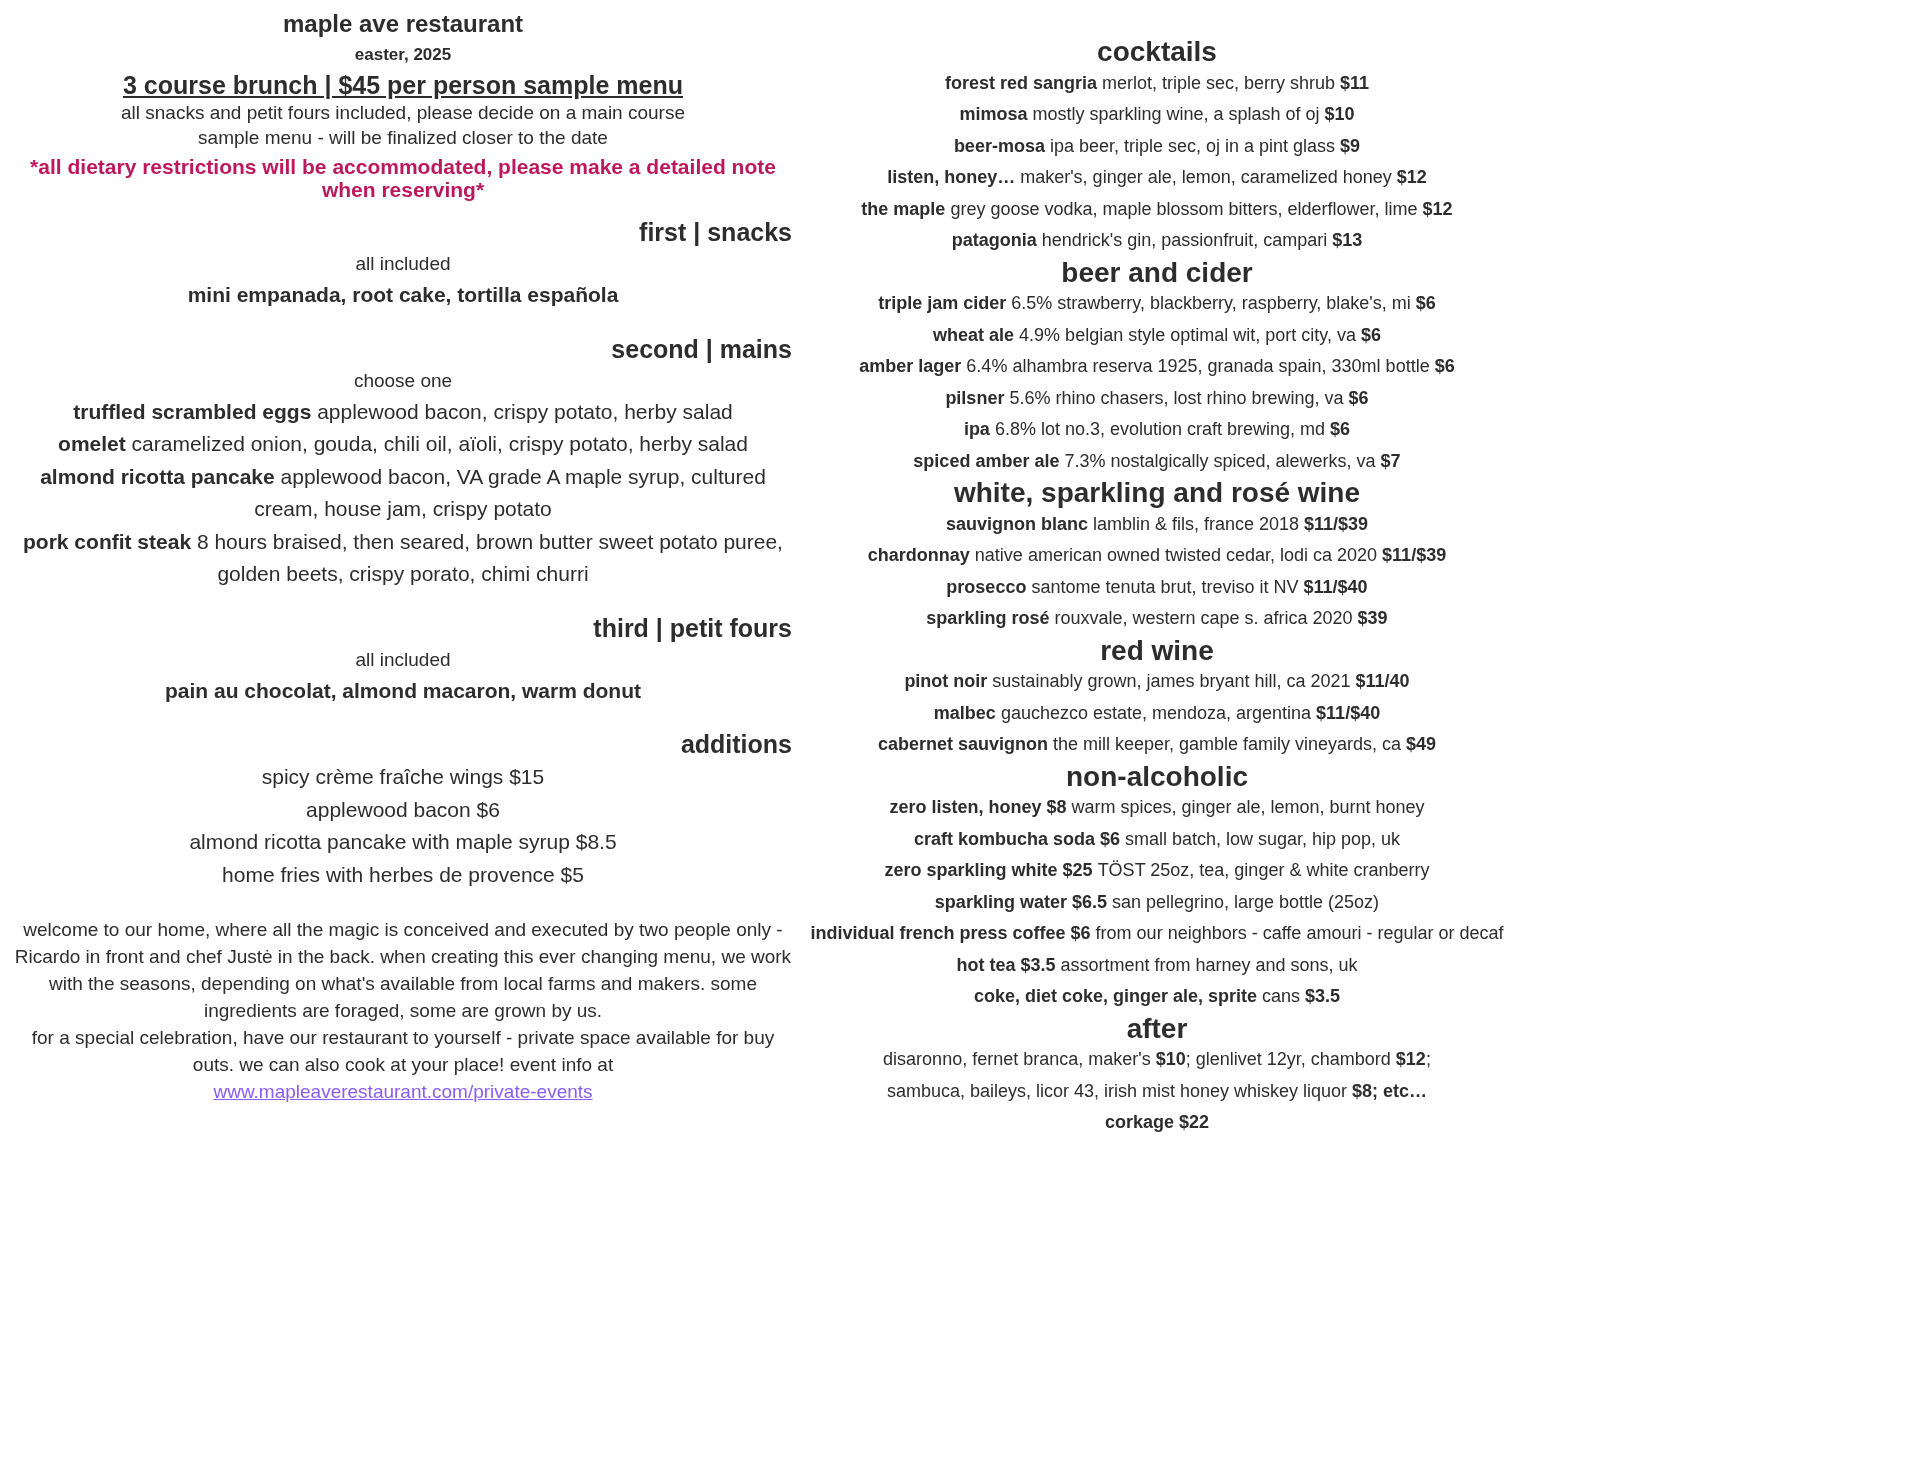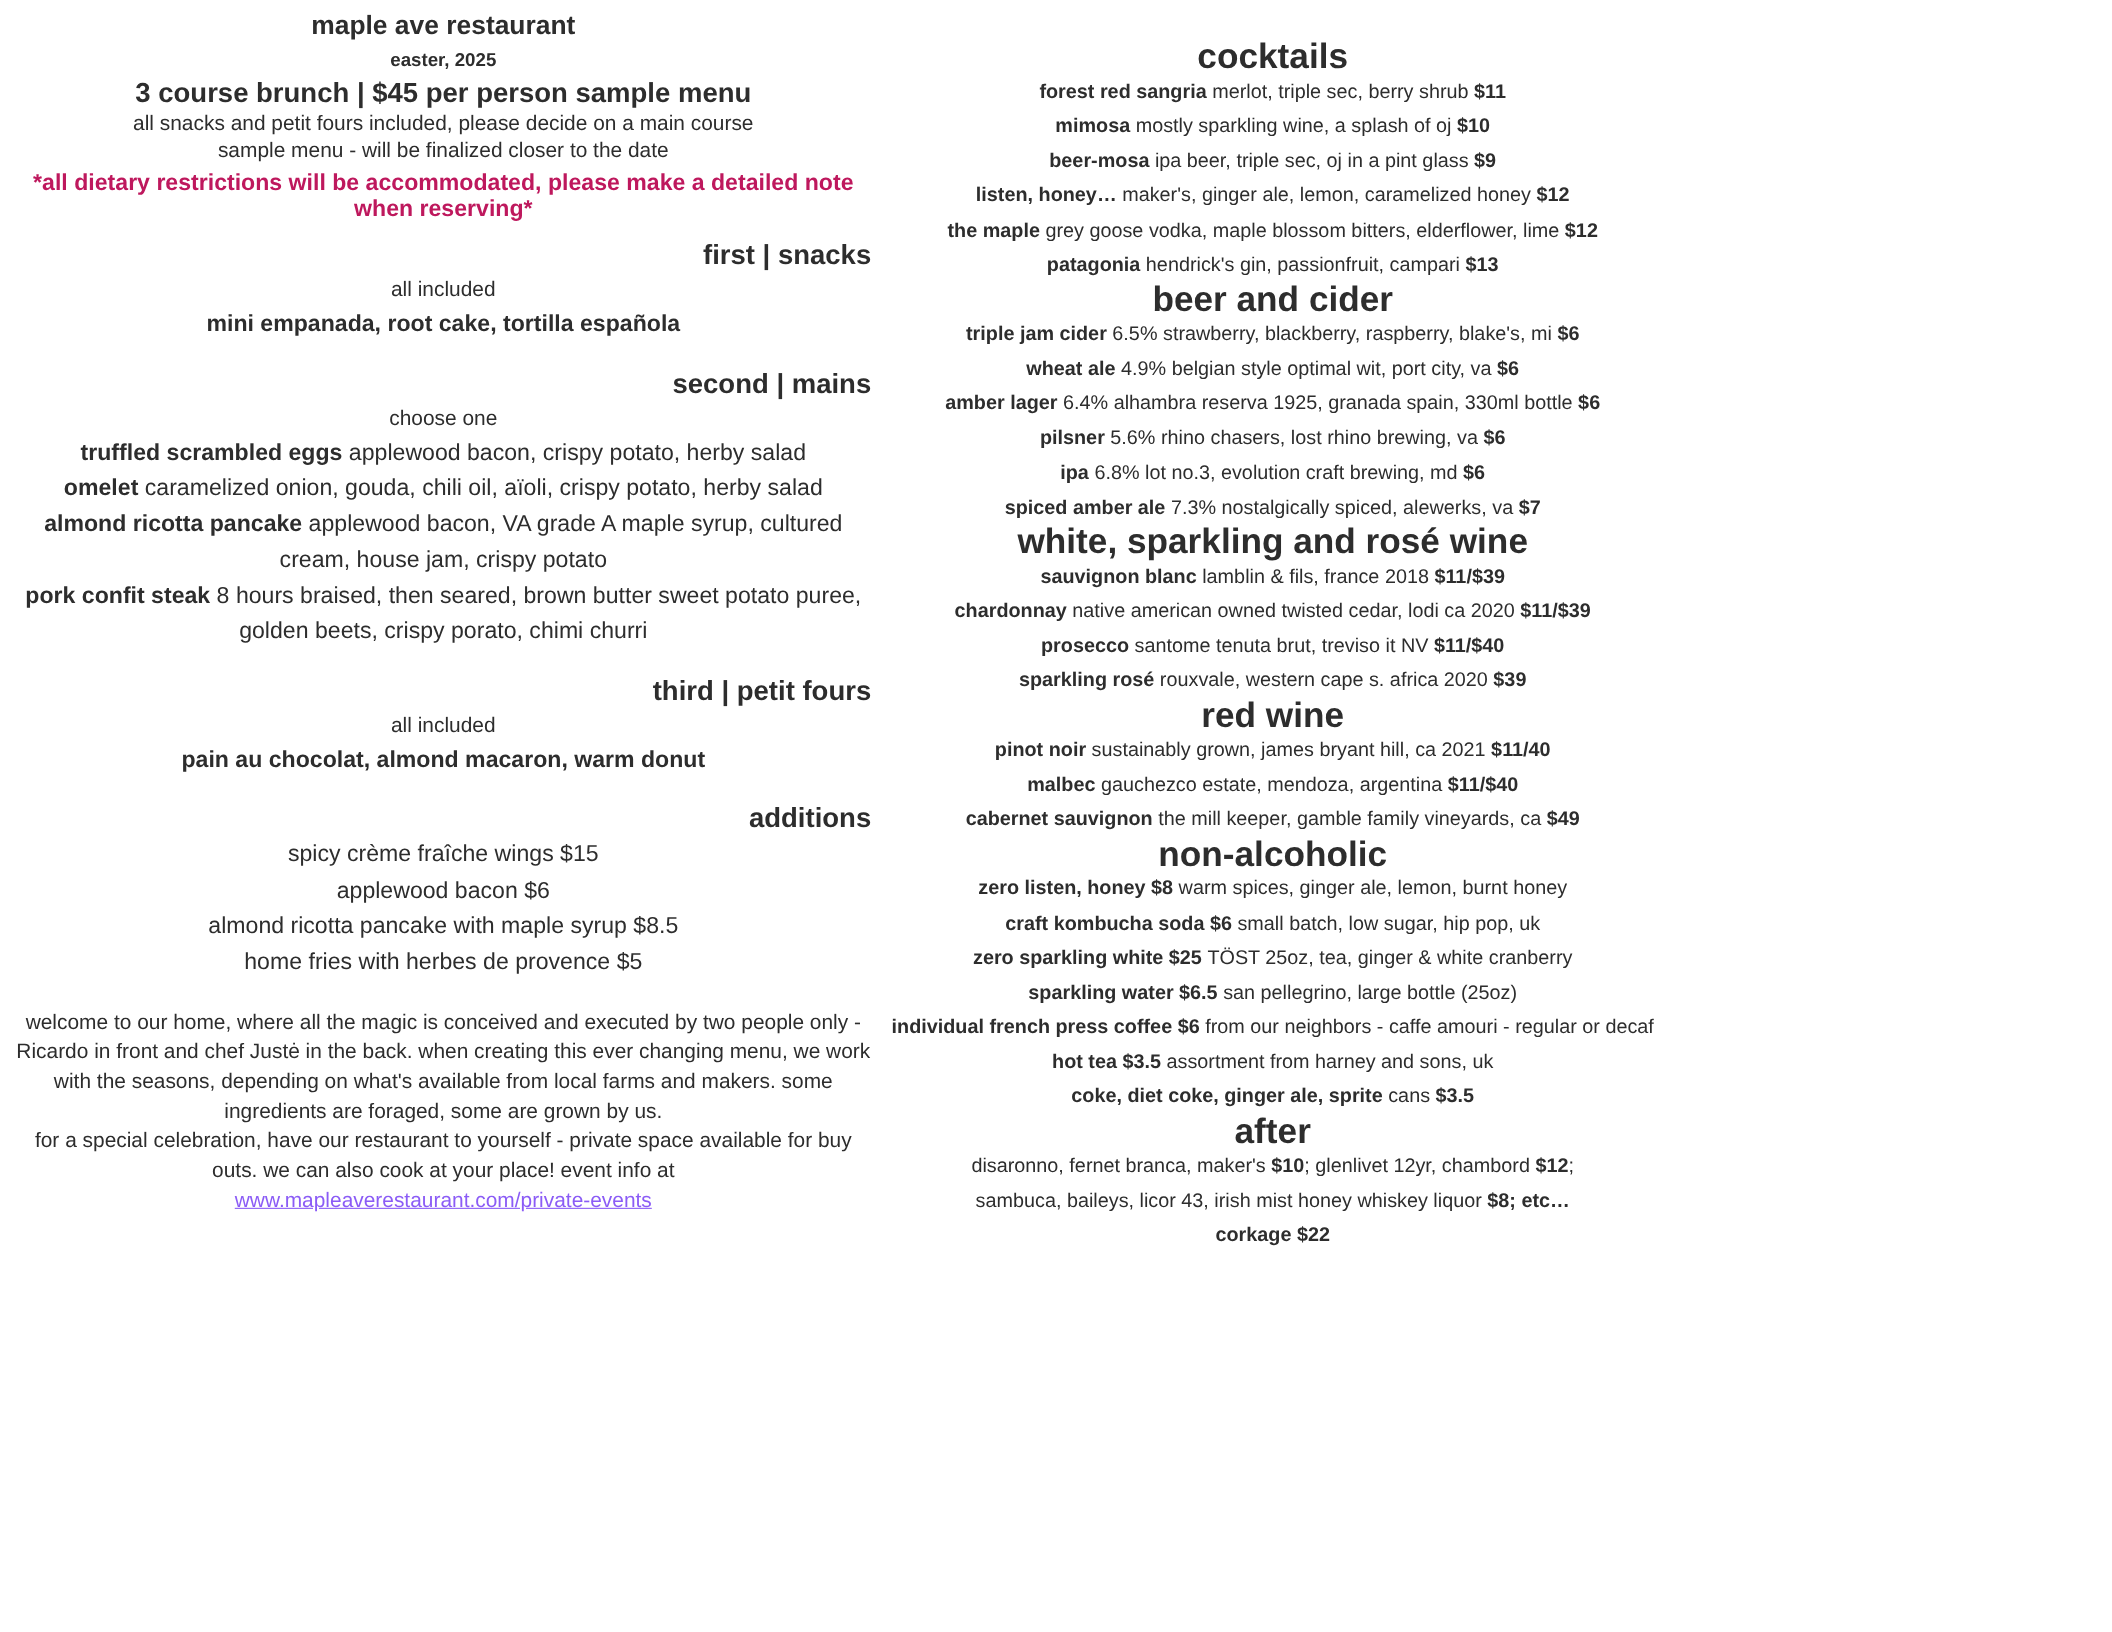--- a/index.html
+++ b/index.html
@@ -15,35 +15,35 @@
   .col-left {
     position:absolute; left:14px; top:8px; width:778px;
     text-align:center;
   }
   .col-right {
     position:absolute; left:779px; top:36px; width:756px;
     text-align:center;
   }
   .l-title    { font-size:24px; font-weight:700; line-height:32px; }
   .l-subtitle { font-size:17px; font-weight:700; line-height:30px; }
-  .l-heading  { font-size:25px; font-weight:700; line-height:30px; }
+  .l-heading  { font-size:25px; font-weight:700; line-height:30px;text-decoration:underline; }
   .l-note     { font-size:19px; line-height:25px; }
   .l-dietary  { font-size:21px; font-weight:700; line-height:23px; margin-top:5px; color:#be185d; }
   .section    { margin-top:20px; }
   #left-sections .section:first-child { margin-top:14px; }
   .section-header { font-size:25px; font-weight:700; line-height:34px;text-align:right; }
   .section-sub    { font-size:19px; line-height:30px; }
   .section-line   { font-size:21px; line-height:32.5px; }
   .l-footer       { margin-top:25px; font-size:19px; line-height:27px; }
   .l-footer-para  { font-size:19px; line-height:27px; }
   .l-link {
     display:inline-block; font-size:19px; line-height:27px;
     color:#8b5cf6; text-decoration:underline; cursor:pointer;
   }
-  .r-header { font-size:32px; font-weight:700; line-height:31.5px; }
+  .r-header { font-size:28px; font-weight:700; line-height:31.5px; }
   .r-item   { font-size:18px; line-height:31.5px; }
   .b { font-weight:700; }
 </style>
 </head>
 <body>
 
 <div class="page">
 
   <div class="col-left">
     <div class="l-title">maple ave restaurant</div>

